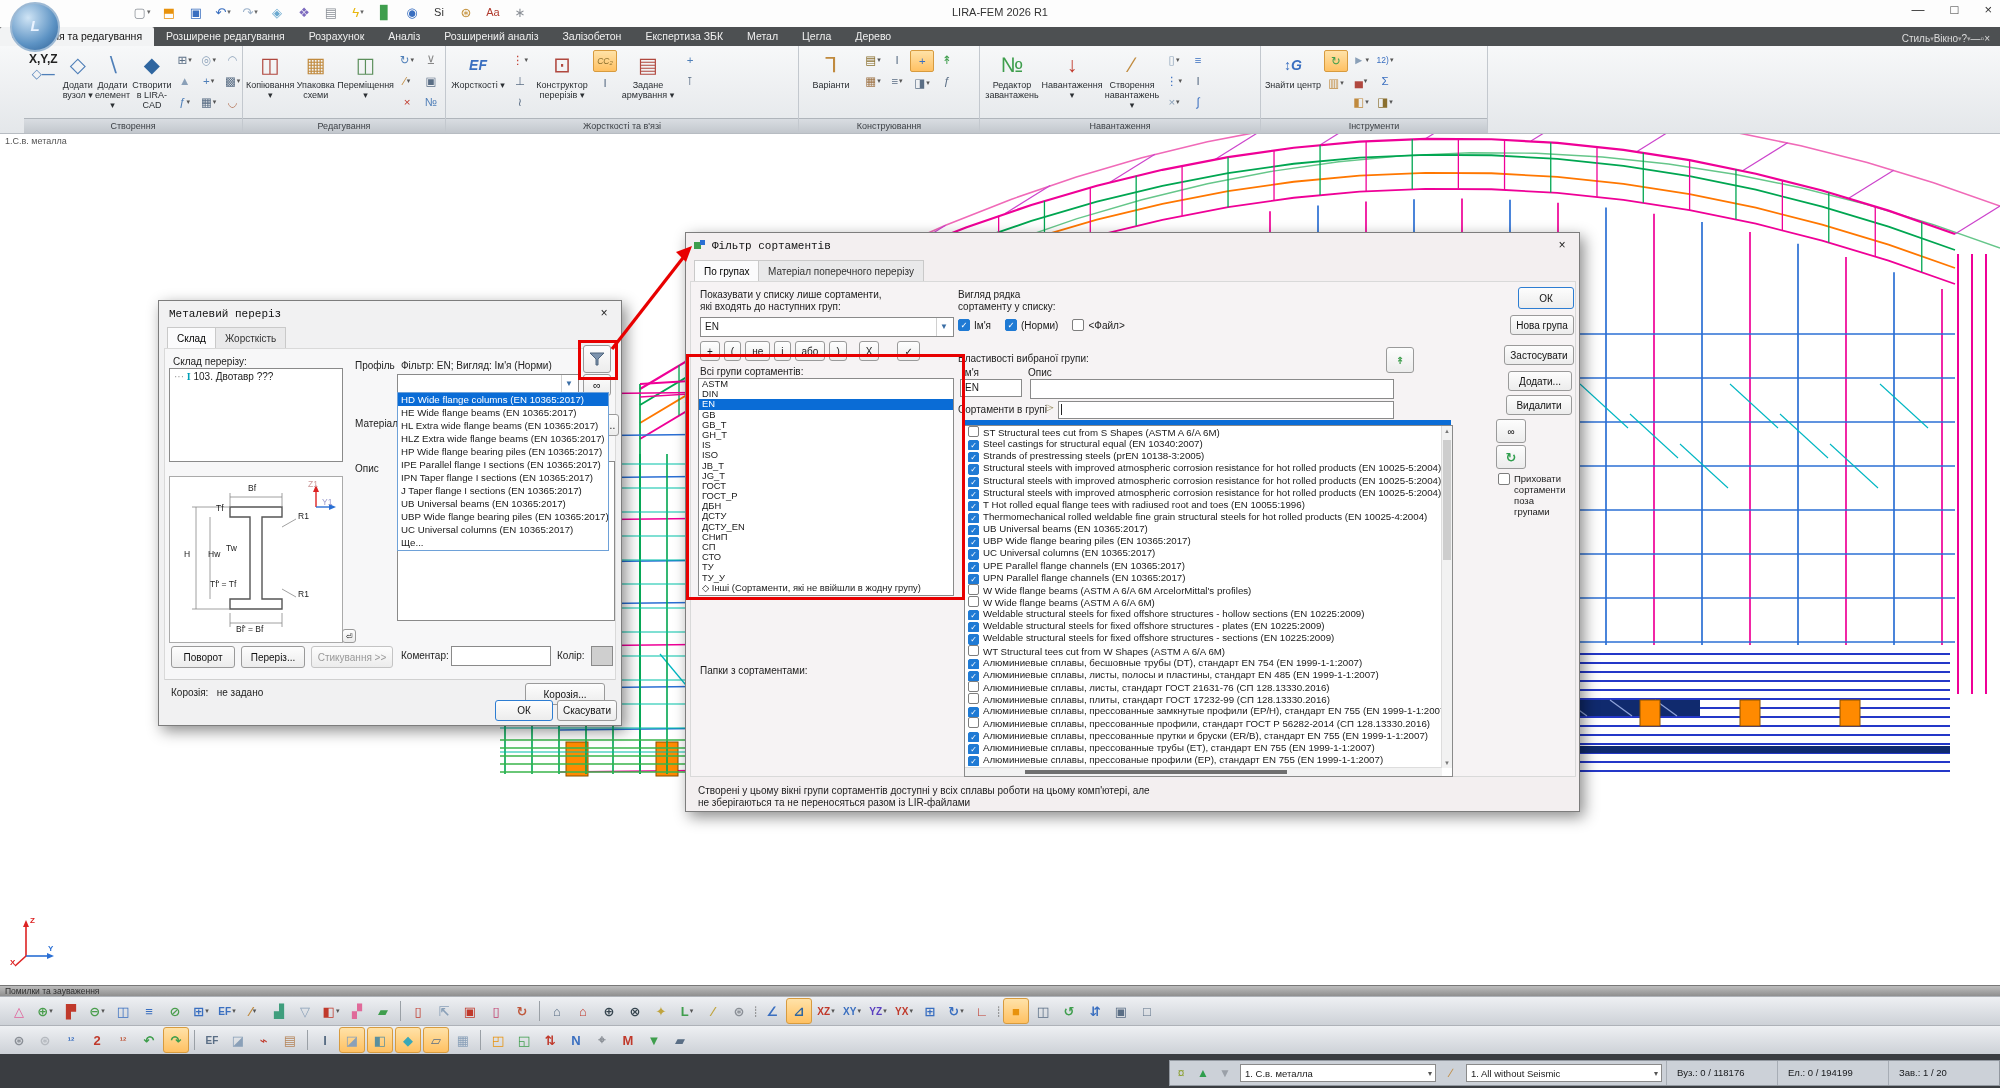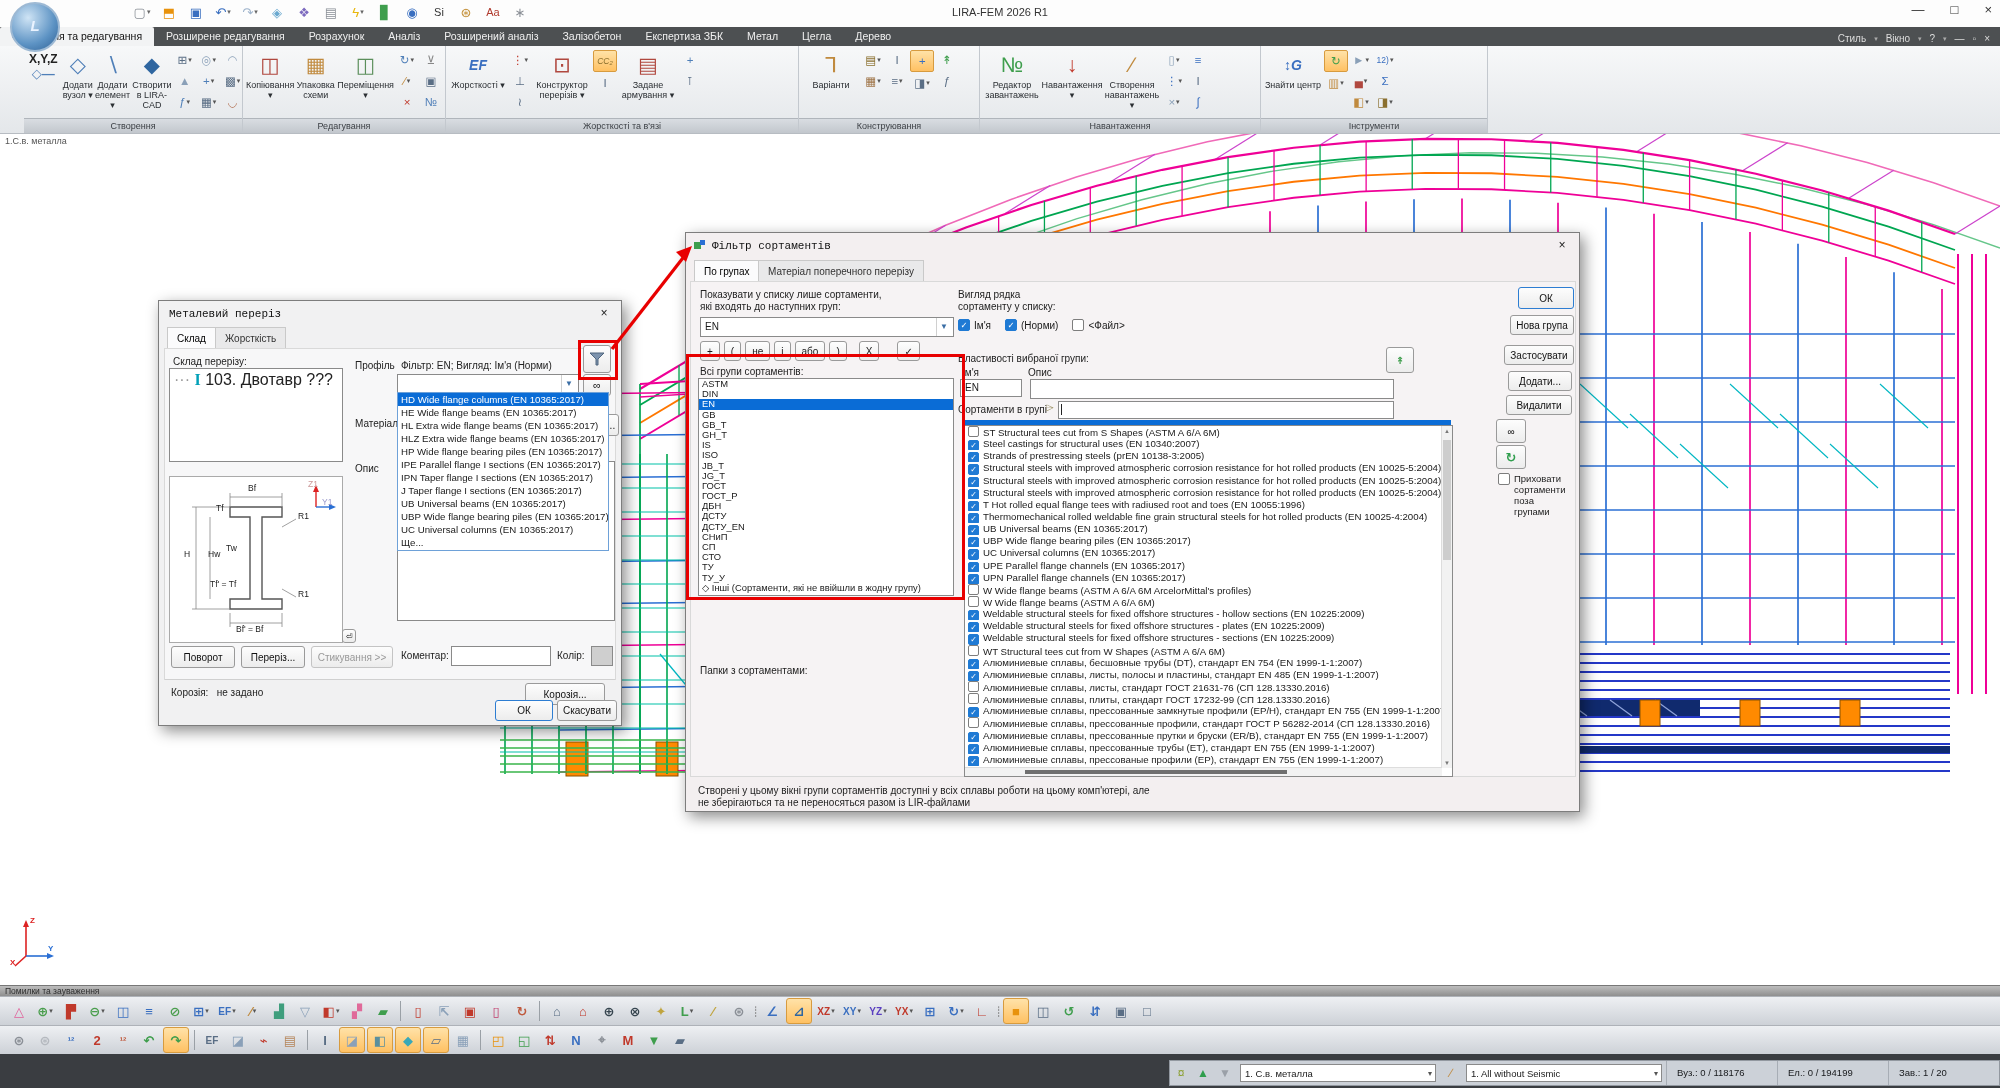--- a/index.html
+++ b/index.html
@@ -12,21 +12,21 @@
     color:#eaf3ff;font-weight:bold;font-size:15px;text-align:center;line-height:44px;font-style:italic;}
   #qat{position:absolute;left:130px;top:2px;display:flex;align-items:center;gap:3px;}
   .qicon{min-width:20px;height:20px;display:flex;align-items:center;justify-content:center;font-size:13px;padding:0 2px;border-radius:3px;}
   .qarr{font-size:7px;color:#666;margin-left:1px}
   #apptitle{position:absolute;left:0;right:0;top:6px;text-align:center;font-size:11px;color:#333;}
   #winctrls{position:absolute;right:8px;top:2px;display:flex;gap:26px;font-size:13px;color:#333;}
   
   #tabrow{position:absolute;left:0;top:27px;width:2000px;height:19px;background:#4d5052;display:flex;align-items:flex-end;}
   .rtab{padding:3px 12px 3px 12px;font-size:10.5px;color:#f0f0f0;height:13px;line-height:13px;}
   .rtab.active{background:#f2f3f4;color:#111;border-radius:2px 2px 0 0;}
-  #mdictrls{margin-left:auto;display:flex;align-items:center;gap:8px;color:#ddd;font-size:10px;padding:0 10px 2px 0;}
+  #mdictrls{margin-left:auto;display:flex;align-items:center;color:#ddd;font-size:10px;padding:0 10px 2px 0;}
   .mdiarr{font-size:7px;color:#aaa}
   
   #ribbon{position:absolute;left:0;top:46px;width:2000px;height:87px;background:linear-gradient(#f7f8f9,#e4e7ea);border-bottom:1px solid #b7bcc2;display:flex;}
   .rgroup{position:relative;height:87px;border-right:1px solid #c3c8ce;flex:0 0 auto;}
   .rbody{position:absolute;left:0;top:0;right:0;bottom:14px;display:flex;align-items:flex-start;padding:2px 3px;gap:2px;}
   .rstrip{position:absolute;left:0;bottom:0;right:0;height:14px;background:linear-gradient(#d9dde2,#c2c7cd);
     border-top:1px solid #b0b5bb;text-align:center;font-size:9px;color:#3d4146;line-height:14px;}
   .rbig{width:58px;display:flex;flex-direction:column;align-items:center;padding-top:2px;border-radius:3px;}
   .ricon{height:30px;font-size:21px;line-height:30px;}
   .rlabel{font-size:9px;line-height:10px;text-align:center;color:#2b2f33;white-space:pre-line;}
@@ -55,21 +55,21 @@
   .inp,.listbox,.combo{position:absolute;background:#fff;border:1px solid #8a8a8a;font-size:10px;}
   .combo .cval{position:absolute;left:4px;top:3px;}
   .combo .carr{position:absolute;right:2px;top:0;bottom:0;width:14px;text-align:center;font-size:8px;color:#3b6ea5;line-height:18px;border-left:1px solid #d0d0d0;}
   .btn{position:absolute;background:linear-gradient(#fdfdfd,#ececec);border:1px solid #9a9a9a;border-radius:3px;
        font-size:10px;text-align:center;color:#111;display:flex;align-items:center;justify-content:center;}
   .btn.def{border:1px solid #2d7dd2;}
   .btn.dis{color:#9a9a9a;border-color:#c4c4c4;}
   .cb{display:inline-block;width:10px;height:10px;border:1px solid #7d7d7d;background:#fff;border-radius:2px;vertical-align:-1px;}
   .cb.on{background:#1f7ad4;border-color:#1f7ad4;color:#fff;font-size:8.5px;line-height:10px;text-align:center;}
   
-  .tree{font-size:16px;}
+  .tree{font-size:10px;}
   .trow{padding:2px 0 0 4px;white-space:nowrap;color:#222;}
   .tibeam{color:#00a0b8;font-weight:bold;font-family:"Liberation Serif",serif;}
   .ddown{position:absolute;background:#fff;border:1px solid #6ea1d8;z-index:8;}
   .ditem{height:13px;line-height:13px;padding:0 3px;font-size:9.7px;white-space:nowrap;overflow:hidden;}
   .ditem.sel{background:#0a6cd6;color:#fff;}
   .swatch{position:absolute;background:#cfcfcf;border:1px solid #8a8a8a;}
   .diag{position:absolute;font-size:8.5px;color:#222;}
   
   .glist .gi{height:10.2px;line-height:10.3px;font-size:9.4px;padding:0 3px;white-space:nowrap;}
   .glist .gi.sel{background:#0a6cd6;color:#fff;}
@@ -869,21 +869,21 @@
     </div>
     <div style="position:absolute;left:278px;top:187px;width:487px;height:5px;background:#0a6cd6"></div>
 
     <div class="listbox slist" id="sortlist" style="left:278px;top:192px;width:487px;height:350px">
       <div class="vsb">
         <div class="ar" style="top:0">▲</div>
           <div class="th"></div>
           <div class="ar" style="bottom:0">▼</div>
       </div>
       <div class="srow"><span class="cb"></span><span>ST Structural tees cut from S Shapes (ASTM A 6/A 6M)</span></div>
-        <div class="srow"><span class="cb on">✓</span><span>Steel castings for structural uses (EN 10340:2007)</span></div>
+        <div class="srow"><span class="cb on">✓</span><span>Steel castings for structural equal (EN 10340:2007)</span></div>
         <div class="srow"><span class="cb on">✓</span><span>Strands of prestressing steels (prEN 10138-3:2005)</span></div>
         <div class="srow"><span class="cb on">✓</span><span>Structural steels with improved atmospheric corrosion resistance for hot rolled products (EN 10025-5:2004)</span></div>
         <div class="srow"><span class="cb on">✓</span><span>Structural steels with improved atmospheric corrosion resistance for hot rolled products (EN 10025-5:2004)</span></div>
         <div class="srow"><span class="cb on">✓</span><span>Structural steels with improved atmospheric corrosion resistance for hot rolled products (EN 10025-5:2004)</span></div>
         <div class="srow"><span class="cb on">✓</span><span>T Hot rolled equal flange tees with radiused root and toes (EN 10055:1996)</span></div>
         <div class="srow"><span class="cb on">✓</span><span>Thermomechanical rolled weldable fine grain structural steels for hot rolled products (EN 10025-4:2004)</span></div>
         <div class="srow"><span class="cb on">✓</span><span>UB Universal beams (EN 10365:2017)</span></div>
         <div class="srow"><span class="cb on">✓</span><span>UBP Wide flange bearing piles (EN 10365:2017)</span></div>
         <div class="srow"><span class="cb on">✓</span><span>UC Universal columns (EN 10365:2017)</span></div>
         <div class="srow"><span class="cb on">✓</span><span>UPE Parallel flange channels (EN 10365:2017)</span></div>

